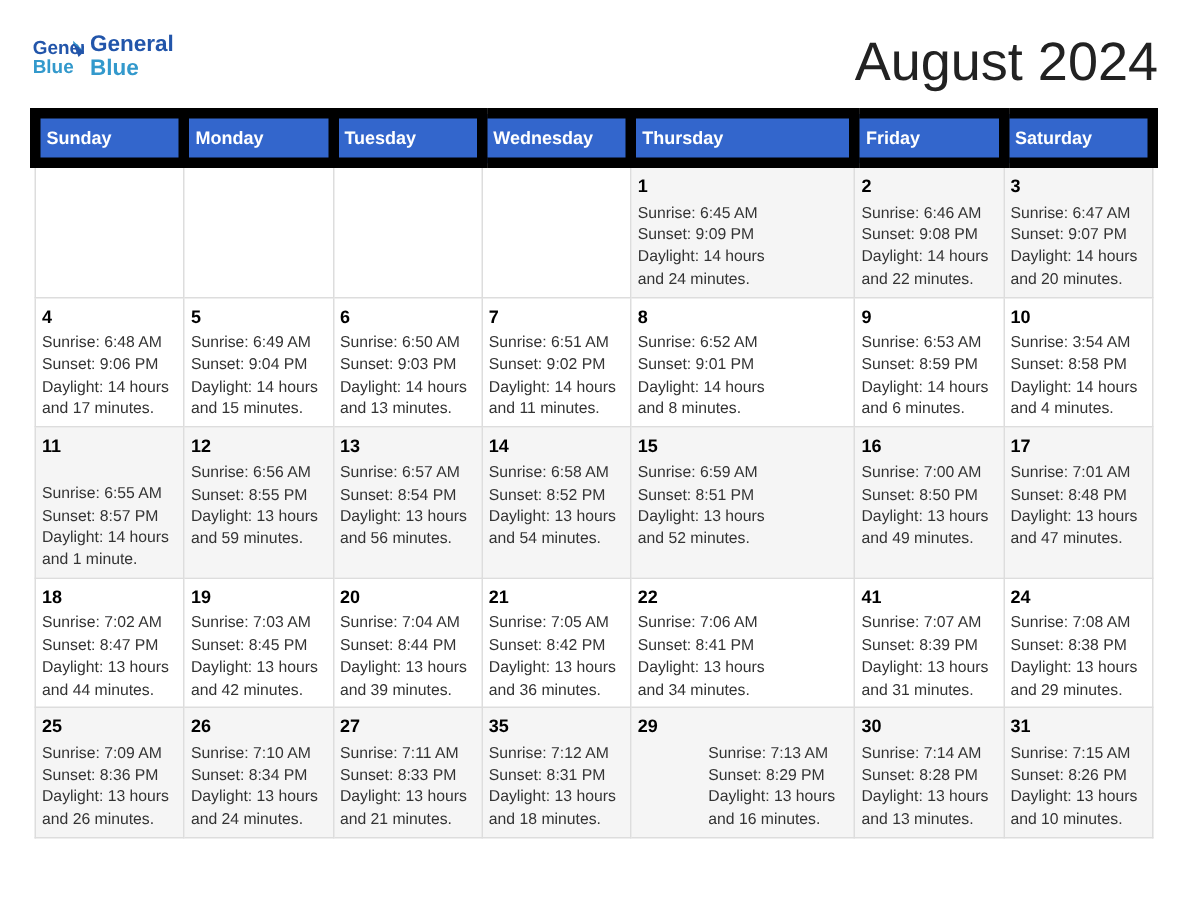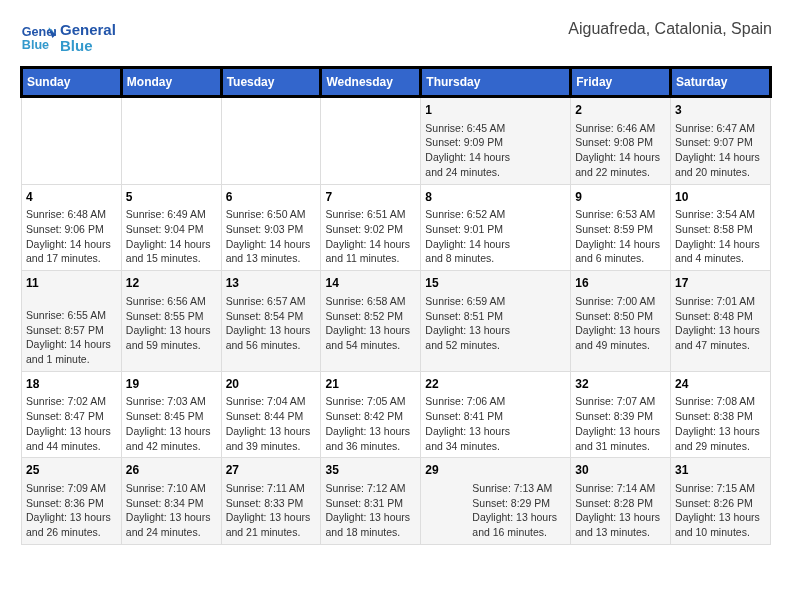--- a/index.html
+++ b/index.html
@@ -42,21 +42,21 @@
       border-collapse: collapse;
       font-size: 11px;
     }
     thead th {
       background-color: #3366cc;
       color: #fff;
       padding: 6px 4px;
       text-align: left;
       font-size: 12px;
       font-weight: bold;
-      border: 3px solid #000000;
+      border: 7px solid #000000;
     }
     tbody tr {
       border-bottom: 1px solid #ddd;
     }
     tbody td {
       vertical-align: top;
       padding: 4px 4px;
       border: 1px solid #ddd;
       line-height: 1.4;
       min-height: 80px;
@@ -91,21 +91,21 @@
       <text x="2" y="32" font-size="14" font-weight="bold" fill="#3399cc">Blue</text>
       <polygon points="32,8 40,16 32,10" fill="#3399cc"></polygon>
       <polygon points="32,10 40,16 36,20" fill="#2255aa"></polygon>
     </svg>
     <div>
       <div style="font-size:15px; font-weight:bold; color:#2255aa; line-height:1.1;">General</div>
       <div style="font-size:15px; font-weight:bold; color:#3399cc; line-height:1.1;">Blue</div>
     </div>
   </div>
   <div class="title-area">
-    <div class="subtitle">Aiguafreda, Catalonia, Spain</div>
+    <div class="main-title">August 2024</div>
   </div>
 </div>
 
 <table>
   <thead>
     <tr>
 
     <th>Sunday</th>
         <th>Monday</th>
         <th>Tuesday</th>
@@ -276,21 +276,21 @@
 and 36 minutes.</div>
         </td>
         <td>
           <span class="day-num">22</span>
           <div class="day-info" style="white-space: pre-line;">Sunrise: 7:06 AM
 Sunset: 8:41 PM
 Daylight: 13 hours
 and 34 minutes.</div>
         </td>
         <td>
-          <span class="day-num">32</span>
+          <span class="day-num">41</span>
           <div class="day-info" style="white-space: pre-line;">Sunrise: 7:07 AM
 Sunset: 8:39 PM
 Daylight: 13 hours
 and 31 minutes.</div>
         </td>
         <td>
           <span class="day-num">24</span>
           <div class="day-info" style="white-space: pre-line;">Sunrise: 7:08 AM
 Sunset: 8:38 PM
 Daylight: 13 hours

